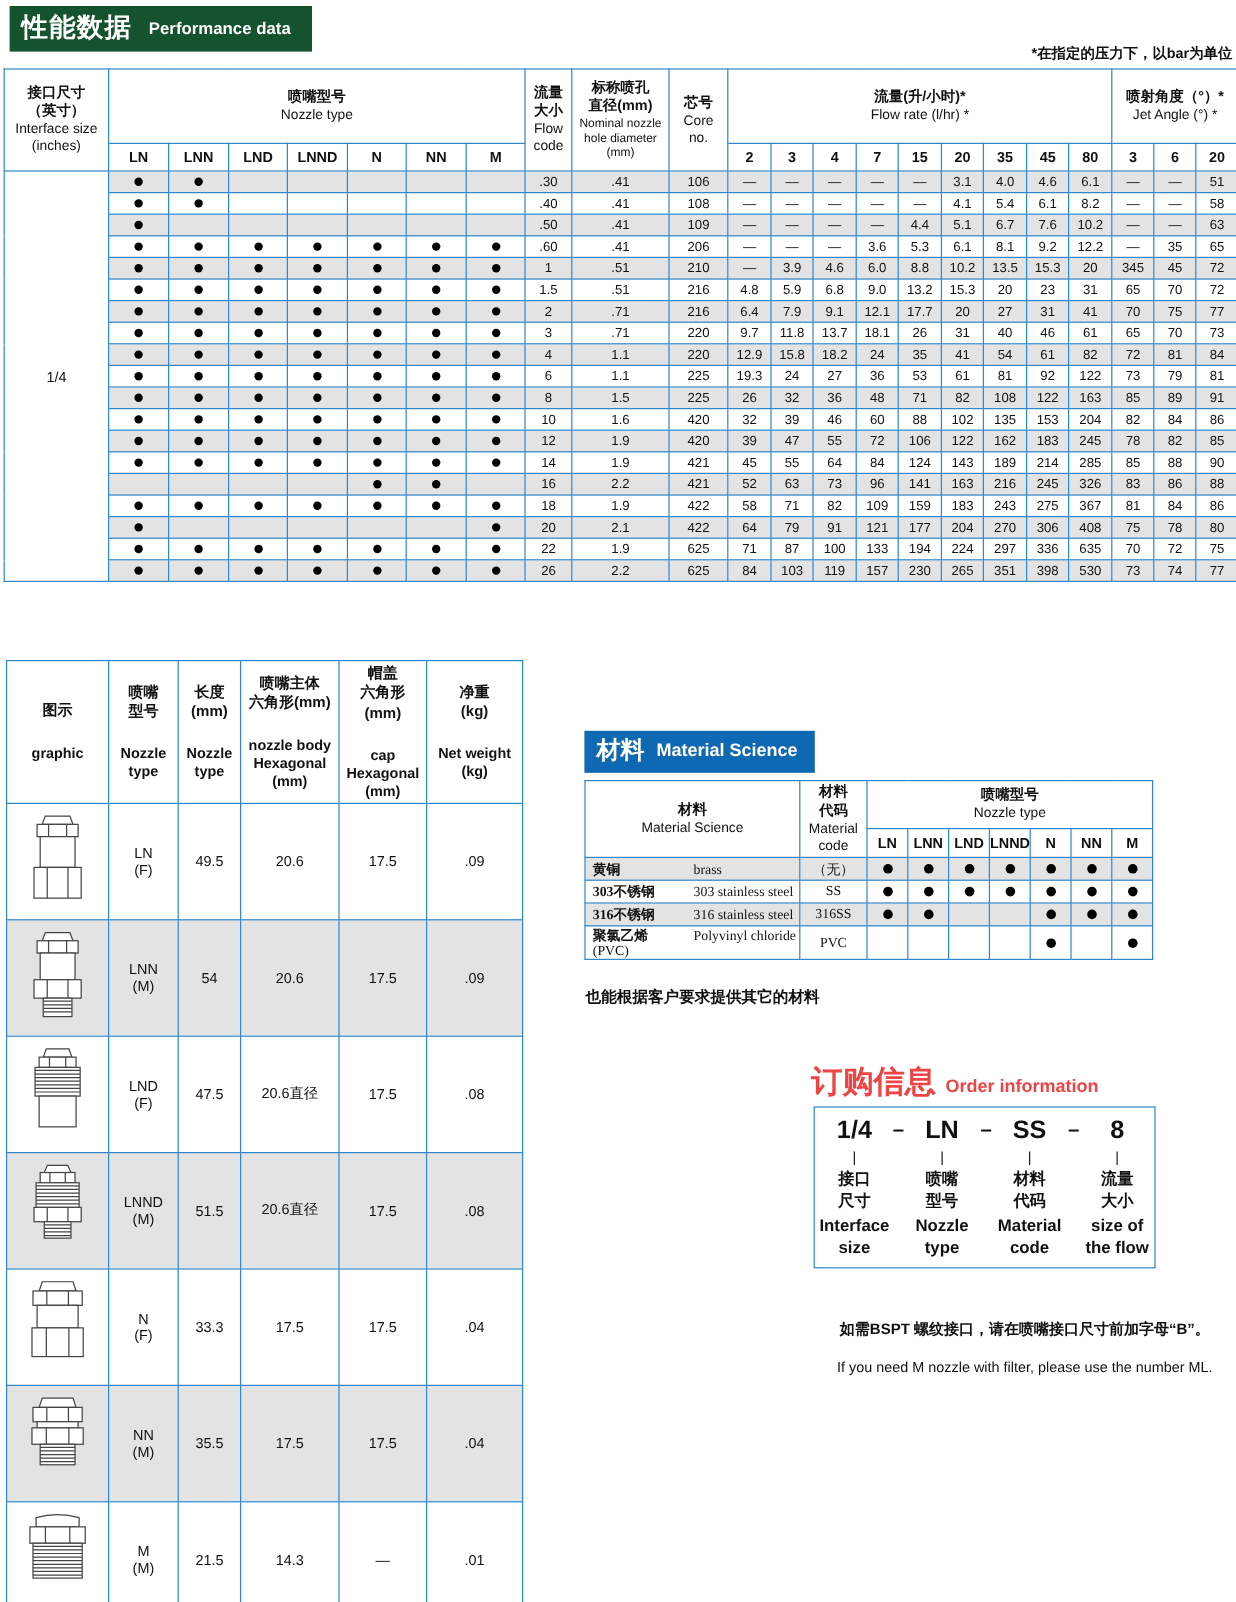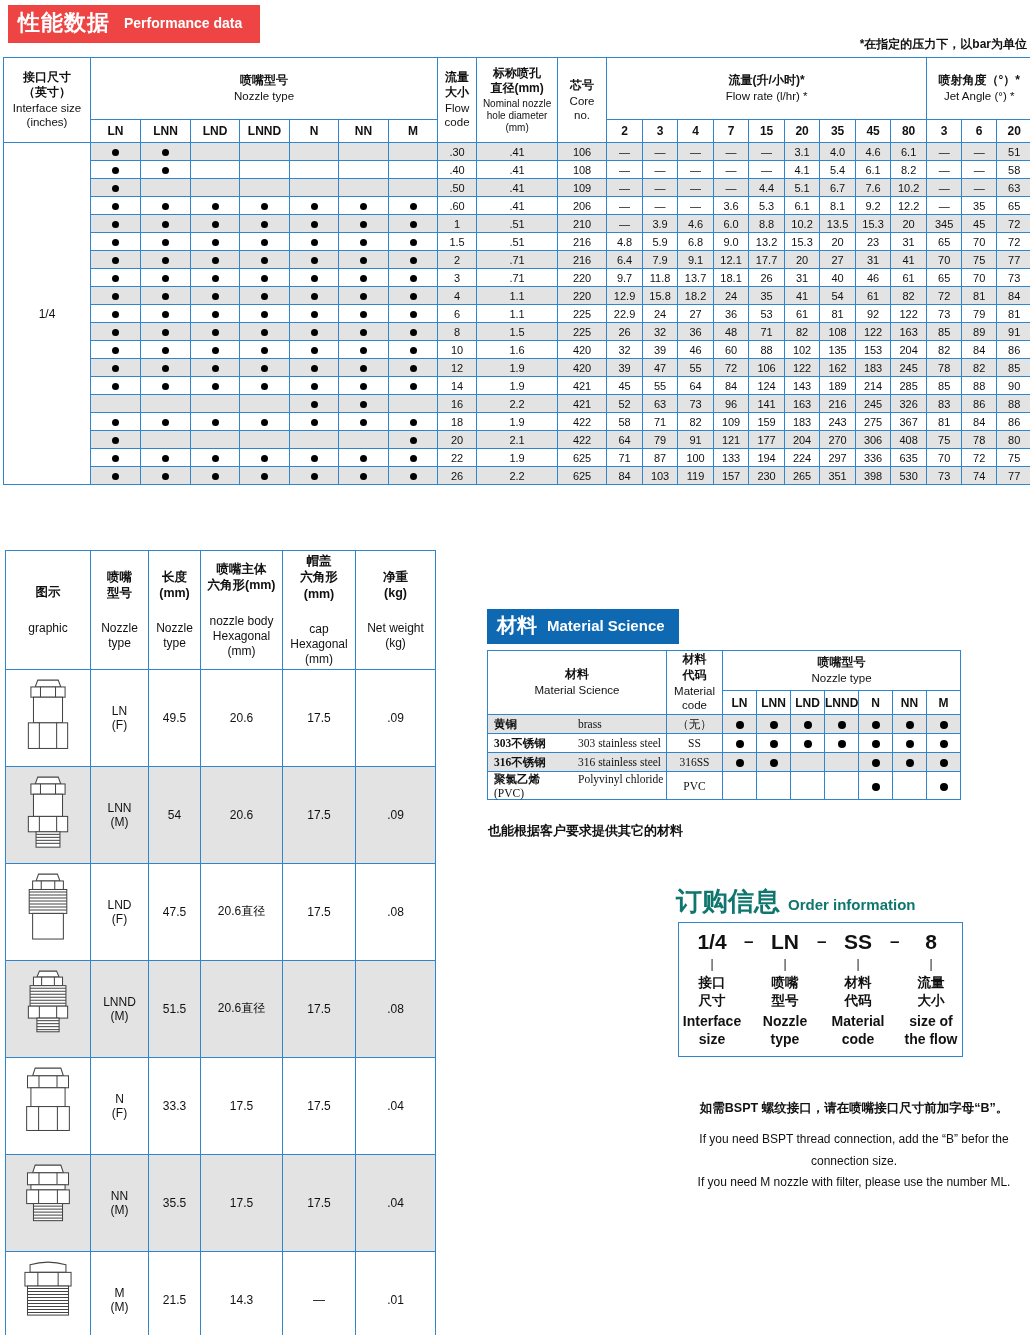--- a/index.html
+++ b/index.html
@@ -9,21 +9,21 @@
     width: 1030px; height: 1335px;
     font-family: "Liberation Sans", "DejaVu Sans", sans-serif;
     color: #111;
     overflow: hidden;
   }
   .ml { white-space: pre-line; }
 
   
   .banner {
     position: absolute; left: 8px; top: 5px;
-    background: #ef4444; color: #fff;
+    background: #14532d; color: #fff;
     padding: 3px 18px 5px 10px;
     display: flex; align-items: center; gap: 14px;
   }
   .banner .cnbig { font-size: 22px; font-weight: bold; letter-spacing: 1px; }
   .banner .enbig { font-size: 14px; font-weight: bold; }
 
   .note {
     position: absolute; right: 3px; top: 36px;
     font-size: 12px; font-weight: bold;
   }
@@ -52,21 +52,21 @@
 
   
   .dims { position: absolute; left: 5px; top: 550px; width: 430px; }
   .dims th, .dims td {
     border: 1.5px solid #2f86cc;
     text-align: center; vertical-align: middle;
     font-size: 12px; padding: 2px;
   }
   .dims thead th { height: 103px; }
   .dims .cn { font-weight: bold; font-size: 12.5px; line-height: 1.3; }
-  .dims .en { font-weight: normal; font-size: 12px; line-height: 1.25; margin-top: 20px; }
+  .dims .en { font-weight: bold; font-size: 12px; line-height: 1.25; margin-top: 20px; }
   .dims tbody tr { height: 97px; }
   .dims tbody tr.gray td { background: #e3e3e3; }
   .dims tbody td.graphic { background: #fff; }
 
   
   .mat-banner {
     position: absolute; left: 487px; top: 609px;
     background: #0e68b2; color: #fff;
     padding: 3px 14px 5px 10px;
     display: flex; align-items: center; gap: 10px;
@@ -90,21 +90,21 @@
   .mat tbody td.name { text-align: left; padding-left: 6px; }
   .mat tbody td.name .mcn { font-weight: bold; display: inline-block; width: 84px; }
   .mat-foot {
     position: absolute; left: 488px; top: 822px;
     font-size: 13px; font-weight: bold;
   }
 
   
   .order-title {
     position: absolute; left: 676px; top: 884px;
-    color: #0f766e; display: flex; align-items: baseline; gap: 8px;
+    color: #ef4444; display: flex; align-items: baseline; gap: 8px;
   }
   .order-title .cnbig { font-size: 26px; font-weight: bold; }
   .order-title .enbig { font-size: 15px; font-weight: bold; }
 
   .order-box {
     position: absolute; left: 678px; top: 922px;
     width: 285px; border: 1.5px solid #2f86cc; background: #fff;
   }
   .order-box .obh {
     border-bottom: 1.5px solid #2f86cc;
@@ -444,21 +444,21 @@
         <td class=""><span class="dot"></span></td>
         <td class=""><span class="dot"></span></td>
         <td class=""><span class="dot"></span></td>
         <td class=""><span class="dot"></span></td>
         <td class=""><span class="dot"></span></td>
         <td class=""><span class="dot"></span></td>
         <td class=""><span class="dot"></span></td>
         <td class="">6</td>
         <td class="">1.1</td>
         <td class="">225</td>
-        <td class="">22.9</td>
+        <td class="">19.3</td>
         <td class="">24</td>
         <td class="">27</td>
         <td class="">36</td>
         <td class="">53</td>
         <td class="">61</td>
         <td class="">81</td>
         <td class="">92</td>
         <td class="">122</td>
         <td class="">73</td>
         <td class="">79</td>
@@ -1022,15 +1022,14 @@
       <div class="lcn ml" style="grid-area: 3 / 7;">流量
 大小</div>
       <div class="len ml" style="grid-area: 4 / 7;">size of
 the flow</div>
     </div>
 </div>
 
 <div class="order-notes">
   <div class="n-cn">如需BSPT 螺纹接口，请在喷嘴接口尺寸前加字母“B”。</div>
   <div class="gap"></div>
-  <div class="n-en">If you need BSPT thread connection, add the “B” befor the connection size.</div>
   <div class="n-en">If you need M nozzle with filter, please use the number ML.</div>
 </div>
 
 </body></html>

